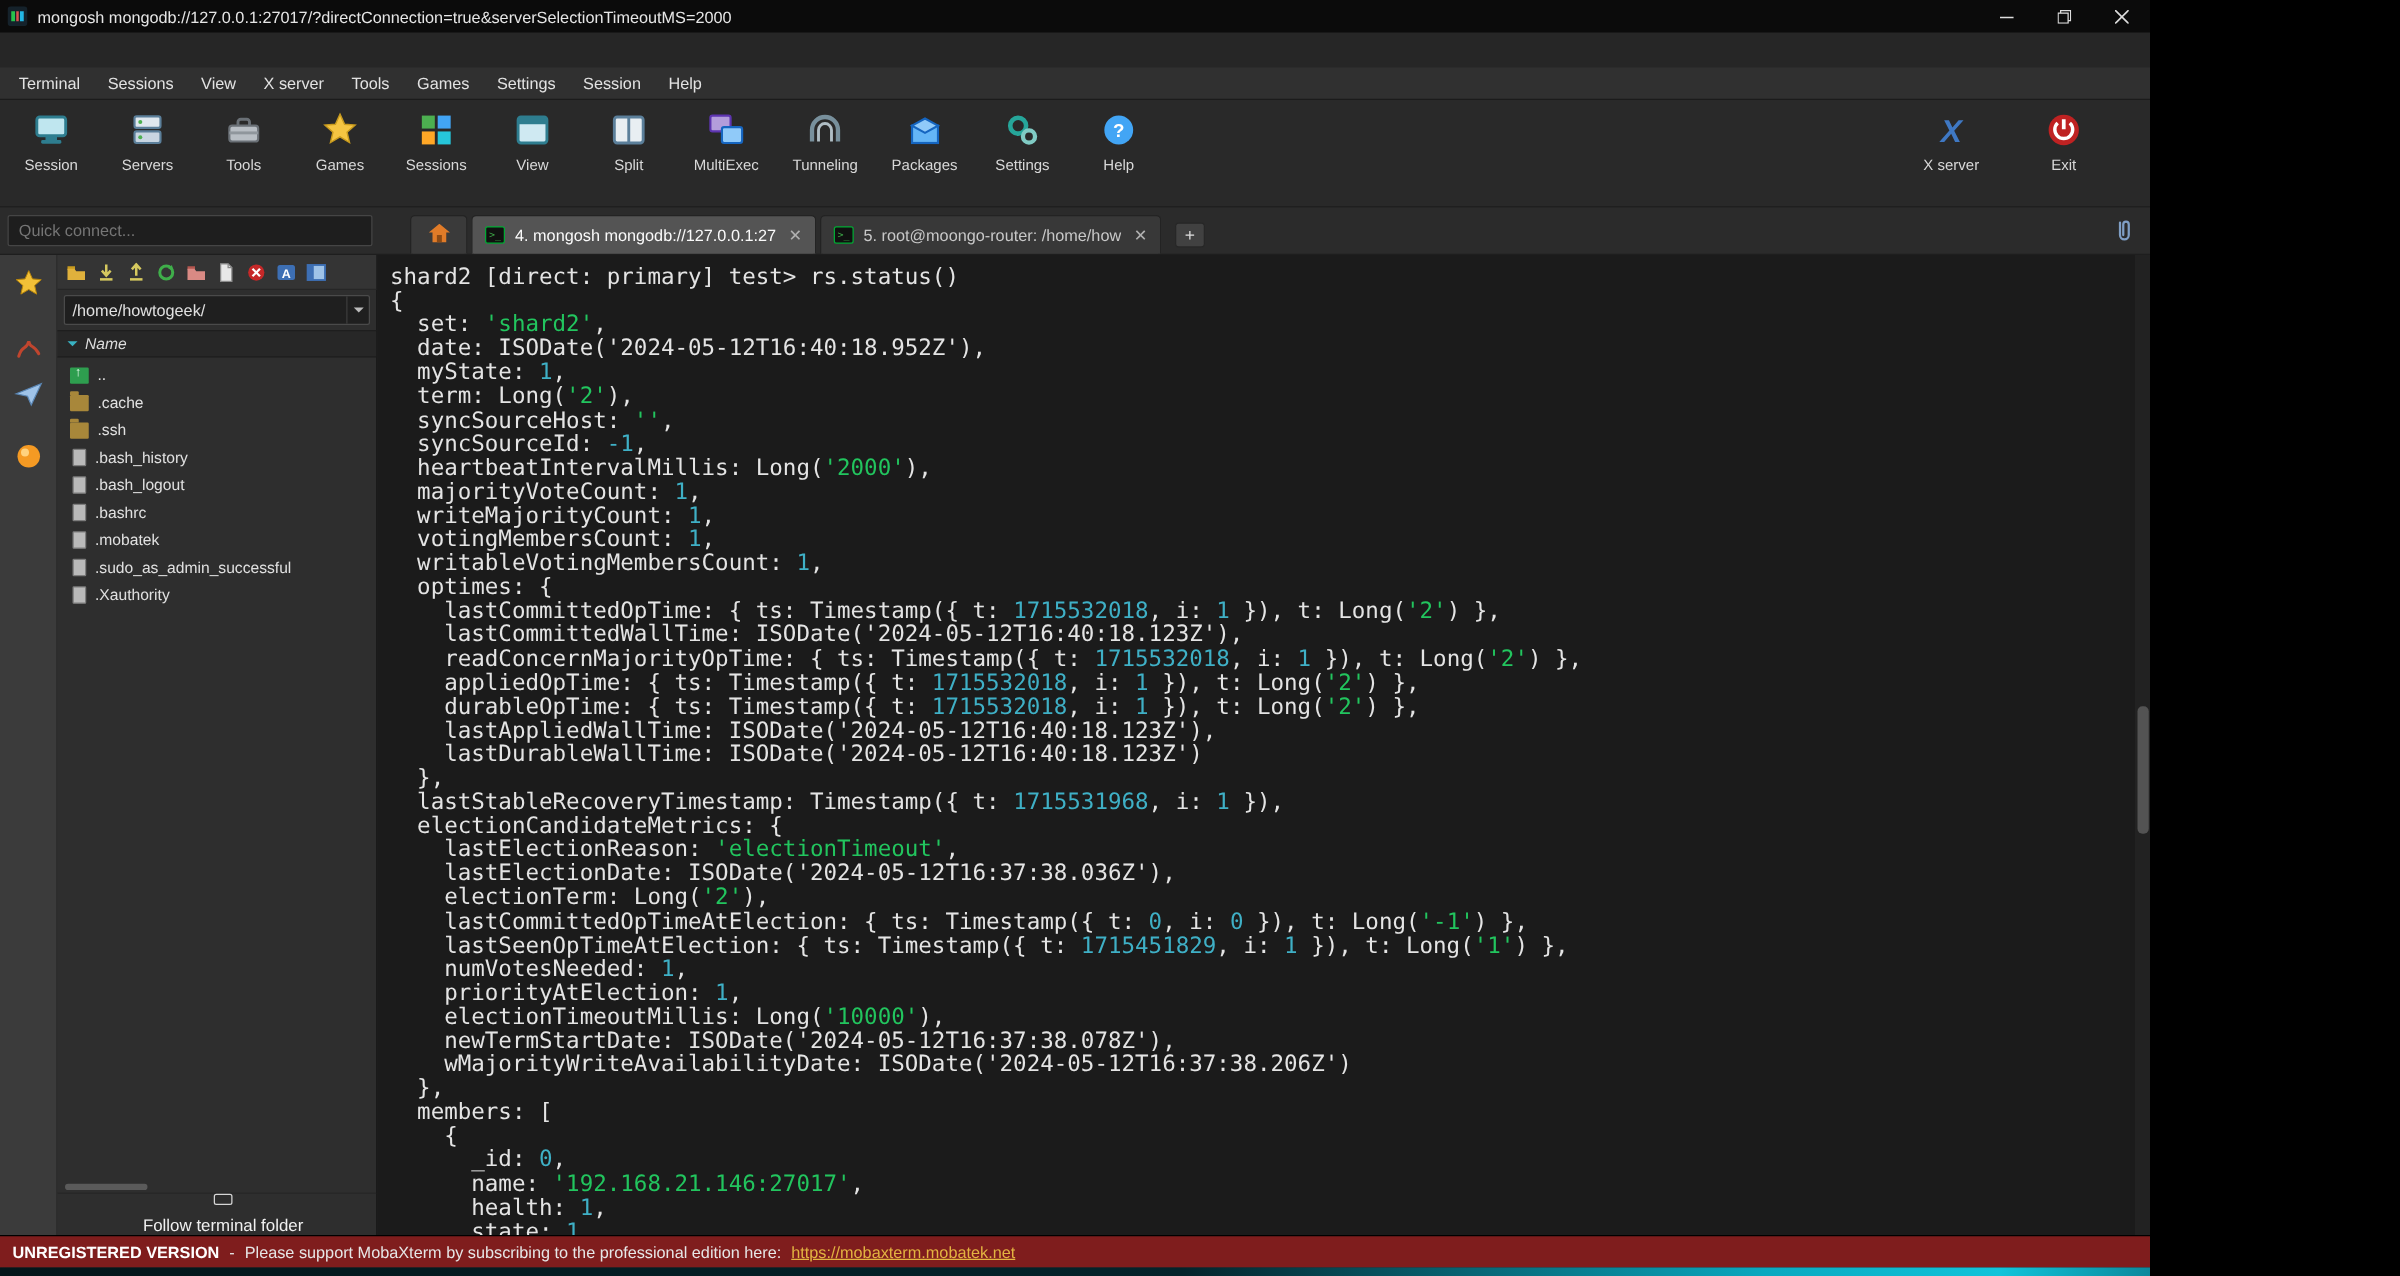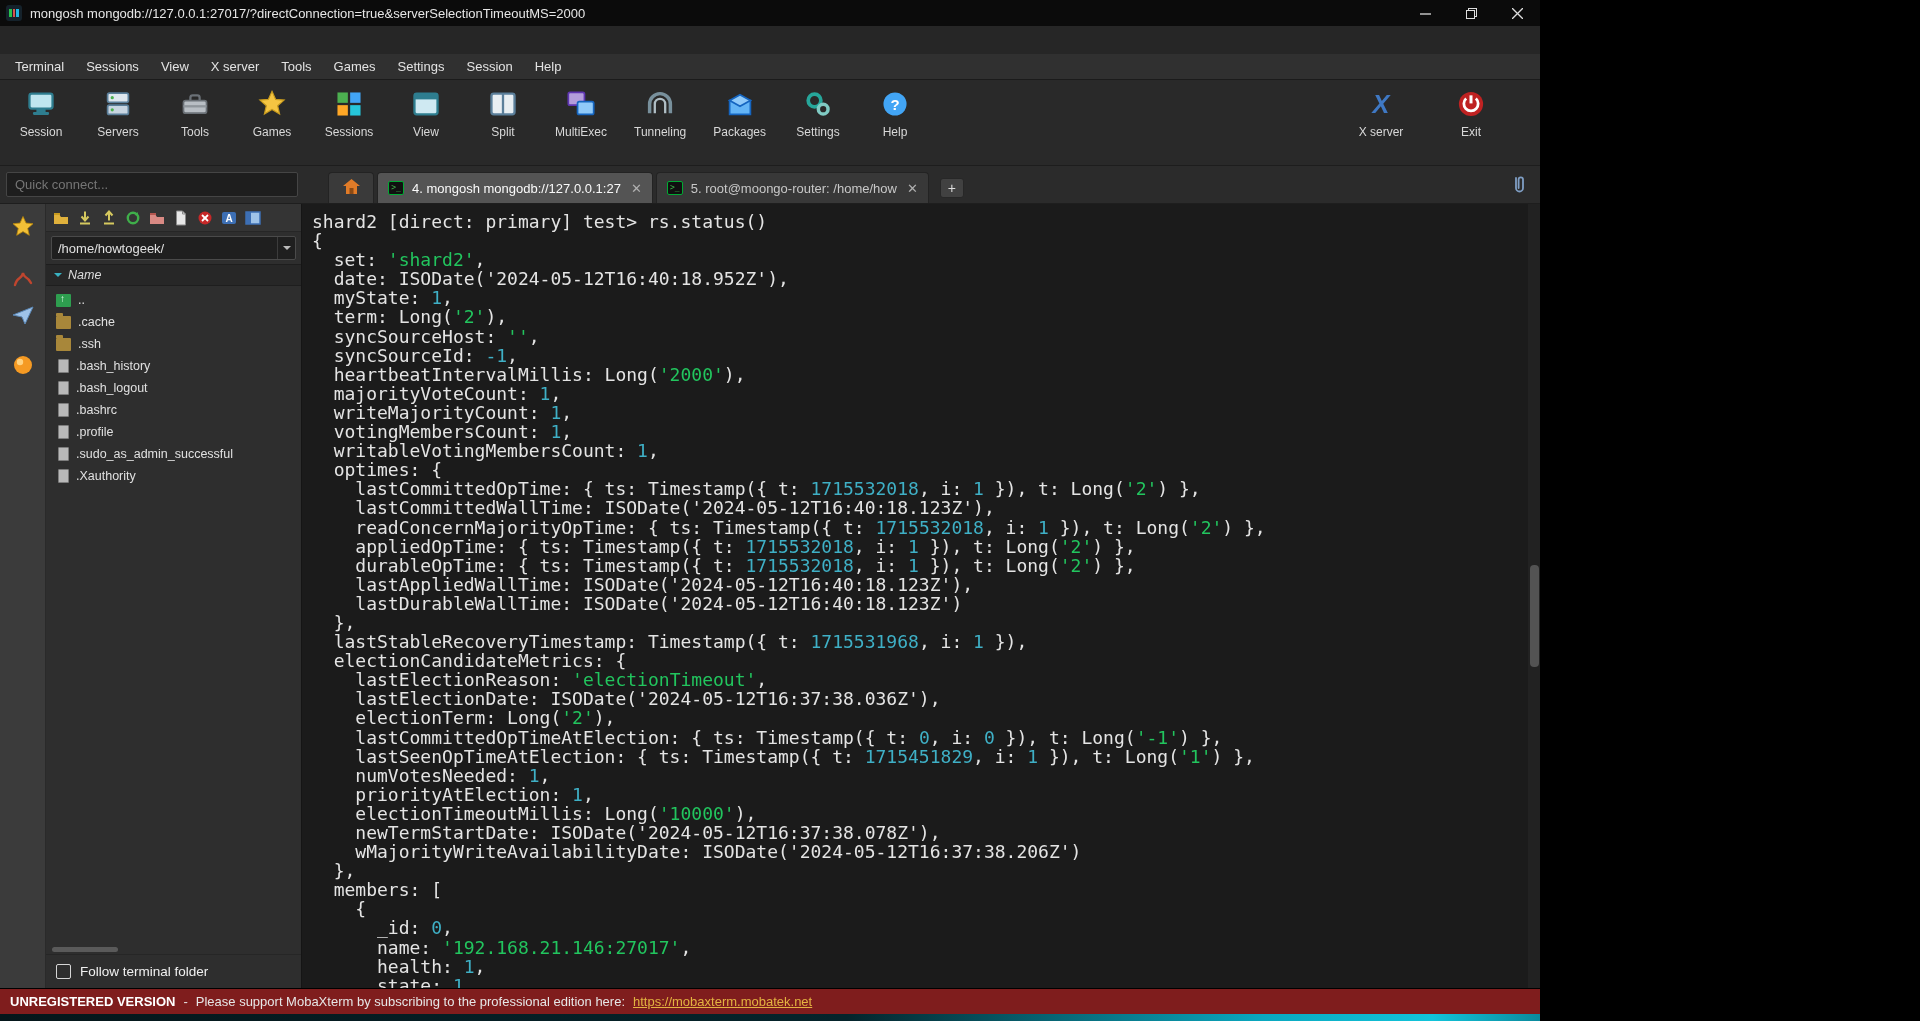--- a/index.html
+++ b/index.html
@@ -1,18 +1,18 @@
 <!DOCTYPE html>
 <html><head>
 <meta charset="utf-8">
 <style>
   * { margin:0; padding:0; box-sizing:border-box; }
   html,body { width:1920px; height:1021px; overflow:hidden; background:#000; }
   body { font-family:"Liberation Sans", sans-serif; }
-  .window { width:1540px; height:1021px; display:flex; flex-direction:column; background:#262626; }
+  .window { width:1720px; height:1021px; display:flex; flex-direction:column; background:#262626; }
 
   
   .titlebar { height:26px; background:#0b0b0b; display:flex; align-items:center; gap:8px; padding-left:6px; flex:0 0 auto; }
   .titlebar .app-icon svg { width:16px; height:16px; display:block; }
   .title-text { color:#e6e6e6; font-size:13px; white-space:nowrap; }
   .win-controls { margin-left:auto; display:flex; height:100%; }
   .win-btn { width:46px; height:100%; display:flex; align-items:center; justify-content:center; color:#dcdcdc; }
   .win-btn svg { width:11px; height:11px; display:block; }
 
   
@@ -64,21 +64,21 @@
   .filelist { flex:1; overflow:hidden; padding-top:3px; }
   .file-row { height:22px; display:flex; align-items:center; gap:7px; padding-left:10px; color:#e0e0e0; font-size:12.5px; cursor:default; }
   .fi { width:15px; height:13px; position:relative; flex:0 0 auto; }
   .fi-folder { background:#a8873a; border-radius:1px; }
   .fi-folder::before { content:""; position:absolute; top:-3px; left:0; width:7px; height:3px; background:#a8873a; border-radius:1px 1px 0 0; }
   .fi-up { background:#2e9e4f; border-radius:1px; }
   .fi-up::before { content:"↑"; position:absolute; left:4px; top:-1px; color:#eafff0; font-size:10px; }
   .fi-file { width:11px; height:14px; margin-left:2px; background:#b9b9b9; border:1px solid #7d7d7d; border-radius:1px; }
   .panel-hscroll { height:10px; display:flex; align-items:center; padding-left:6px; }
   .hthumb { width:66px; height:5px; background:#5a5a5a; border-radius:3px; }
-  .followrow { height:34px; display:flex; align-items:center; gap:9px; padding-left:10px; border-top:1px solid #262626; }
+  .followrow { height:34px; display:flex; align-items:center; gap:9px; padding-left:10px; border-top:1px solid #262626;flex-direction:column; }
   .checkbox { width:15px; height:15px; border:1px solid #d6d6d6; background:#2e2e2e; border-radius:2px; }
   .follow-label { color:#f0f0f0; font-size:13.5px; }
 
   
   .terminal { flex:1; background:#1b1b1b; position:relative; padding:8px 0 0 10px; min-width:0; overflow:hidden; }
   .termlines { font-family:"DejaVu Sans Mono", monospace; font-size:18px; line-height:19.1px; white-space:pre; color:#e4e4e4; }
   .t-s { color:#22c55e;margin-top:20px; }
   .t-n { color:#3fb0c6; }
   .vscroll { position:absolute; top:0; right:0; width:12px; height:100%; background:#222; }
   .vthumb { position:absolute; right:1.5px; top:46%; width:9px; height:13%; background:#535353; border-radius:4px; }
@@ -422,21 +422,21 @@
           <div class="file-row">
             <span class="fi fi-file"></span>
             <span>.bash_logout</span>
           </div>
           <div class="file-row">
             <span class="fi fi-file"></span>
             <span>.bashrc</span>
           </div>
           <div class="file-row">
             <span class="fi fi-file"></span>
-            <span>.profile</span>
+            <span>.mobatek</span>
           </div>
           <div class="file-row">
             <span class="fi fi-file"></span>
             <span>.sudo_as_admin_successful</span>
           </div>
           <div class="file-row">
             <span class="fi fi-file"></span>
             <span>.Xauthority</span>
           </div>
         </div>

